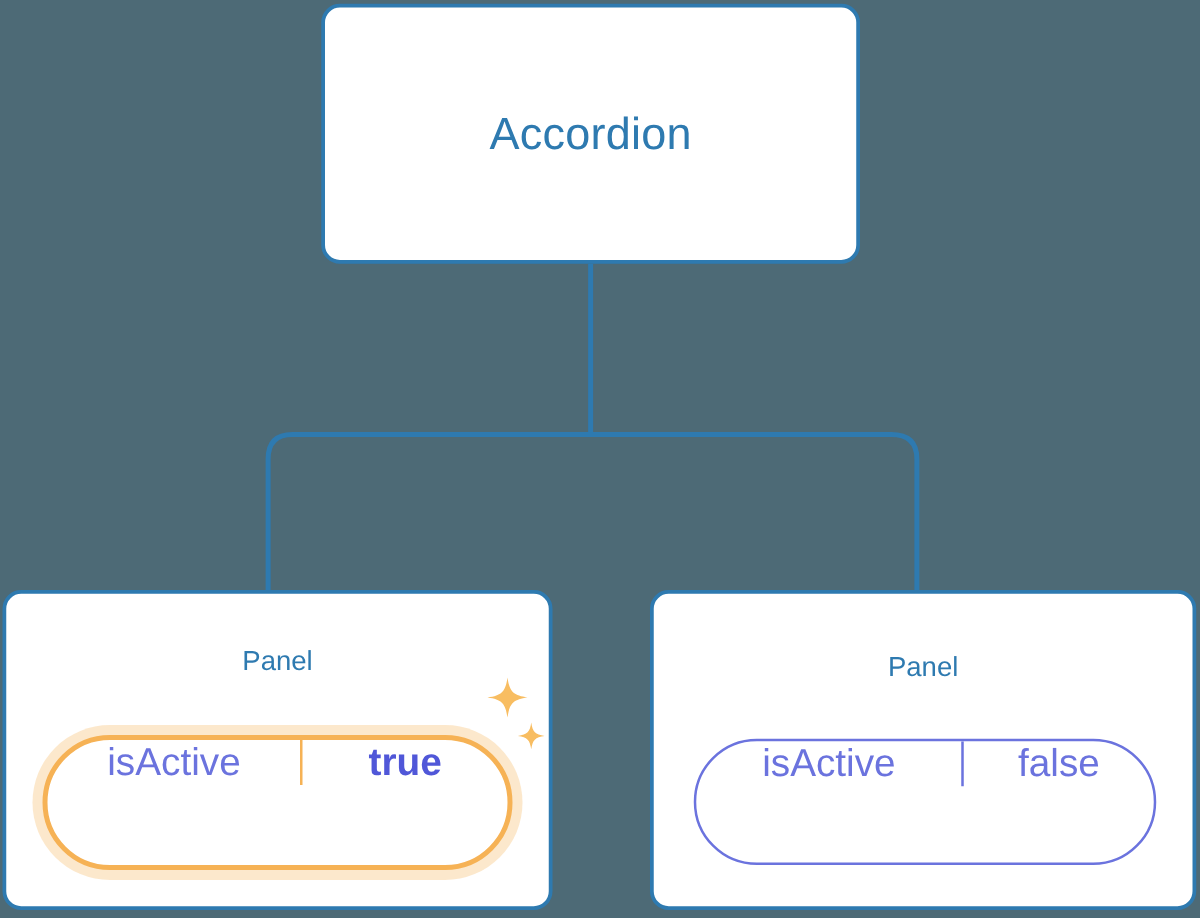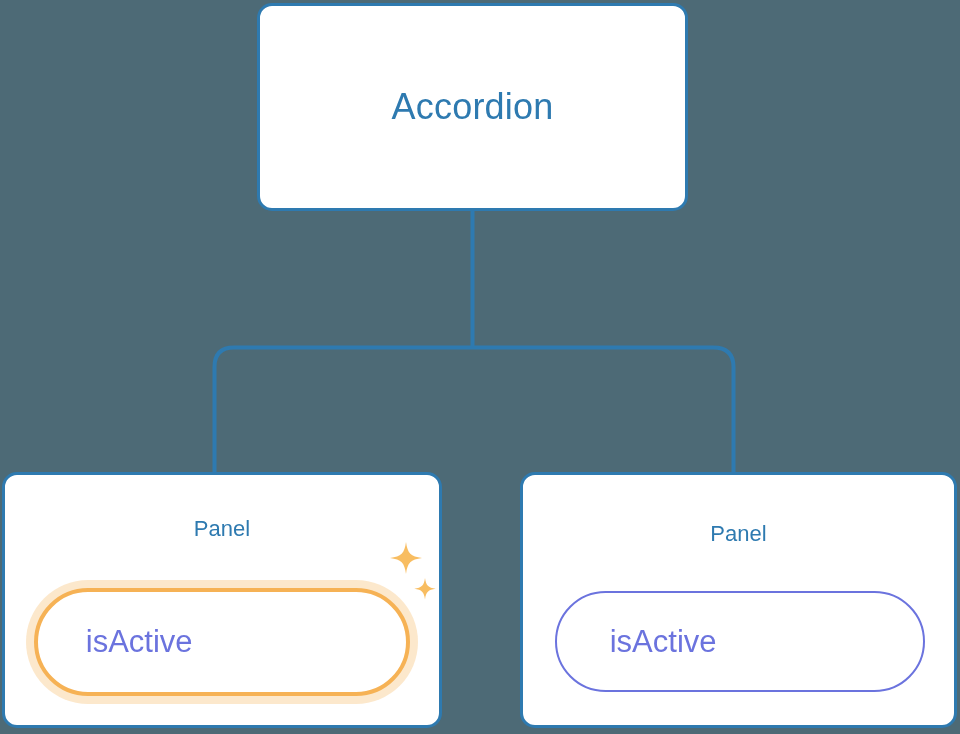--- a/index.html
+++ b/index.html
@@ -87,21 +87,21 @@
   }
   #panel-left-card .panel-title { top: 43px; }
   #panel-right-card .panel-title { top: 48px; }
 
   
   .pill {
     position: absolute;
     box-sizing: border-box;
     background: #ffffff;
     display: flex;
-    align-items: center;
+    align-items: flex-start;
     border-radius: 999px;
     overflow: hidden;
   }
   .pill-cell {
     display: flex;
     align-items: center;
     justify-content: center;
     white-space: nowrap;
     box-sizing: border-box;
   }
@@ -172,24 +172,26 @@
   <div class="card" id="panel-left-card">
     <div class="panel-title">Panel</div>
   </div>
 
   <div class="card" id="panel-right-card">
     <div class="panel-title">Panel</div>
   </div>
 
   <div class="pill" id="pill-left">
     <div class="pill-cell pill-key">isActive</div>
+    <div class="pill-cell pill-value">true</div>
   </div>
 
   <svg id="sparkles" viewBox="0 0 60 72" width="60" height="72">
     <path d="M21 2 C22.6 13.4 25.6 16.4 37 18 C25.6 19.6 22.6 22.6 21 34 C19.4 22.6 16.4 19.6 5 18 C16.4 16.4 19.4 13.4 21 2 Z" fill="#f8bd61"></path>
     <path d="M40 38 C41.1 45.6 43.1 47.6 50.7 48.7 C43.1 49.8 41.1 51.8 40 59.4 C38.9 51.8 36.9 49.8 29.3 48.7 C36.9 47.6 38.9 45.6 40 38 Z" fill="#f8bd61"></path>
   </svg>
 
   <div class="pill" id="pill-right">
     <div class="pill-cell pill-key">isActive</div>
+    <div class="pill-cell pill-value">false</div>
   </div>
 
 </div>
 
 </body></html>

